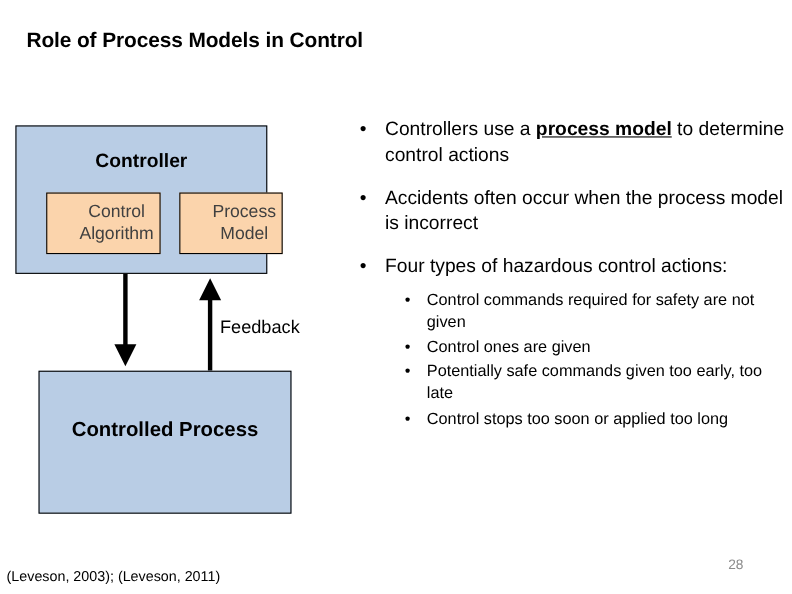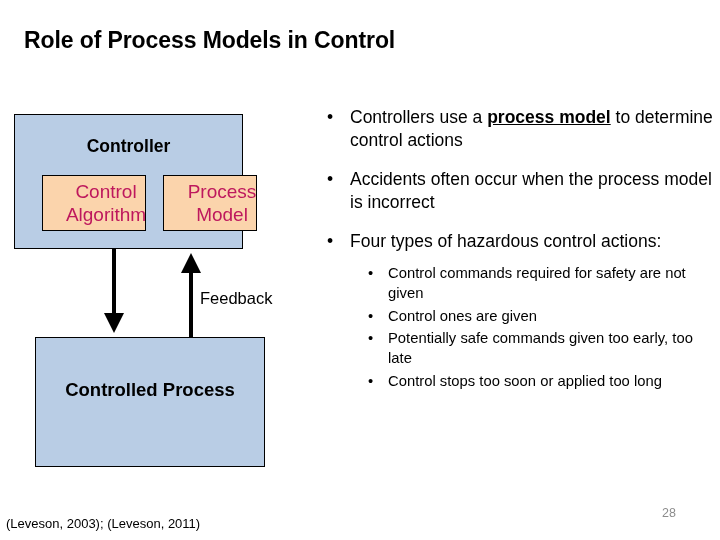--- a/index.html
+++ b/index.html
@@ -15,21 +15,21 @@
     overflow: hidden;
     position: relative;
   }
 
   
   .slide-title {
     position: absolute;
     left: 24px;
     top: 28px;
     width: 660px;
-    font-size: 23px;
+    font-size: 19px;
     font-weight: bold;
     letter-spacing: -0.1px;
     color: #000000;
     line-height: 1.1;
   }
 
   
   .diagram {
     position: absolute;
     left: 0;
@@ -73,23 +73,23 @@
   }
   .subbox {
     position: absolute;
     box-sizing: border-box;
     border: 1.4px solid #000000;
     background: #fbd4ac;
     display: flex;
     align-items: center;
     justify-content: center;
     text-align: center;
-    font-size: 19px;
+    font-size: 16px;
     line-height: 1.22;
-    color: #be185d;
+    color: #404040;
     padding-left: 24px;
   }
   .subbox-algorithm {
     left: 42px;
     top: 175px;
     width: 104px;
     height: 56px;
   }
   .subbox-model {
     left: 163px;

